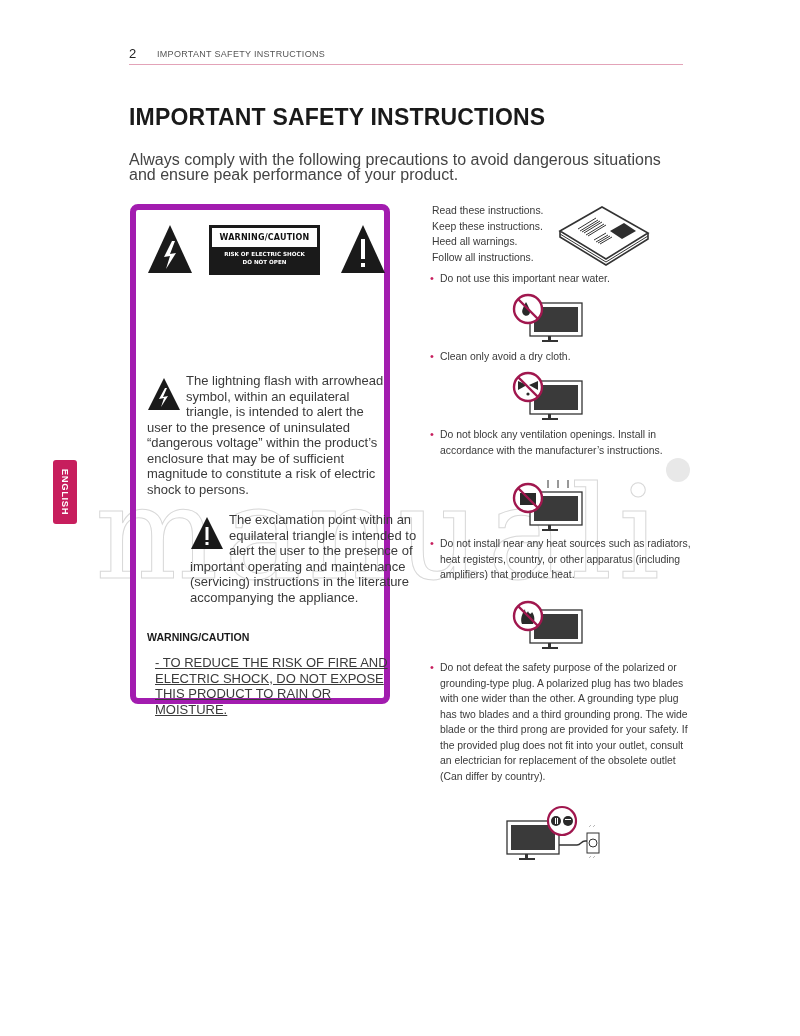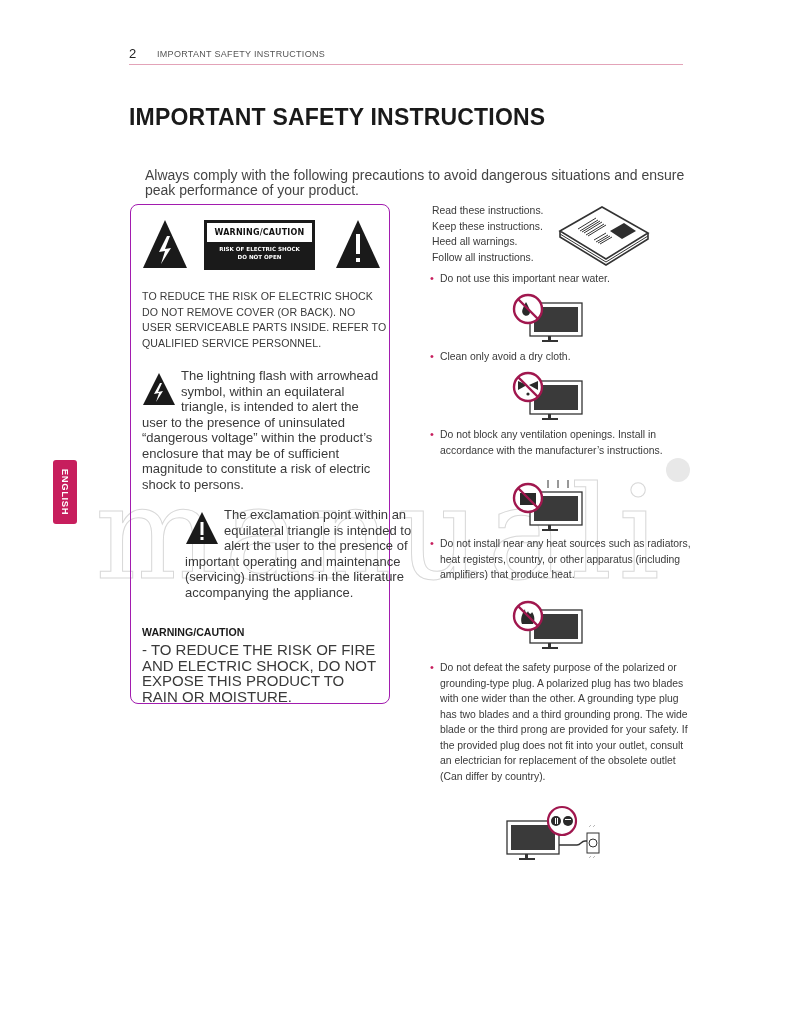--- a/index.html
+++ b/index.html
@@ -4,46 +4,46 @@
 <style>
   html, body { margin: 0; padding: 0; background: #ffffff; }
   body {
     width: 800px; height: 1036px; position: relative; overflow: hidden;
     font-family: "Liberation Sans", "DejaVu Sans", sans-serif; color: #3a3a3a;
   }
   .page-header { position: absolute; left: 129px; top: 46px; width: 554px; height: 18px; border-bottom: 1px solid #e3a3b8; }
   .page-num { position: absolute; left: 0; top: 0; font-size: 13px; color: #222; }
   .running-title { position: absolute; left: 28px; top: 3px; font-size: 9px; letter-spacing: 0.3px; color: #555; }
   .title { position: absolute; left: 129px; top: 104px; margin: 0; font-size: 23px; font-weight: bold; color: #1a1a1a; letter-spacing: 0.2px; }
-  .intro { position: absolute; left: 129px; top: 152px; width: 560px; font-size: 14px; line-height: 15px; color: #444; margin: 16px; }
+  .intro { position: absolute; left: 129px; top: 152px; width: 560px; font-size: 16px; line-height: 15px; color: #444; margin: 0; }
 
   .lang-tab { position: absolute; left: 53px; top: 460px; width: 24px; height: 64px; background: #c71e5d; border-radius: 3px; }
   .lang-tab span { position: absolute; left: 50%; top: 50%; transform: translate(-50%, -50%) rotate(90deg); color: #fff; font-size: 9.5px; font-weight: bold; letter-spacing: 0.6px; white-space: nowrap; }
 
   .watermark { position: absolute; left: 95px; top: 468px; font-family: "DejaVu Serif", serif; font-size: 130px; line-height: 1; color: transparent; -webkit-text-stroke: 1px #d8d8d8; letter-spacing: 6px; pointer-events: none; z-index: 0; }
   .watermark-dot { position: absolute; left: 666px; top: 458px; width: 24px; height: 24px; border-radius: 50%; background: #e8e8e8; }
 
-  .warn-box { position: absolute; left: 130px; top: 204px; width: 260px; height: 500px; border: 1px solid #a21caf; border-radius: 8px; box-sizing: border-box; z-index: 1; }
+  .warn-box { position: absolute; left: 130px; top: 204px; width: 260px; height: 500px; border: 6px solid #a21caf; border-radius: 8px; box-sizing: border-box; z-index: 1; }
   .warn-icons { position: absolute; left: 11px; top: 11px; width: 238px; height: 58px; }
   .tri { position: absolute; top: 2px; }
   .tri-left { left: 0; }
   .tri-right { left: 193px; }
   .label-box { position: absolute; left: 62px; top: 4px; width: 111px; height: 50px; background: #1a1a1a; }
   .label-top { position: absolute; left: 3px; top: 3px; right: 3px; height: 19px; background: #fff; color: #111; font-family: "DejaVu Sans", sans-serif; font-size: 8px; font-weight: bold; text-align: center; line-height: 19px; letter-spacing: 0.2px; }
   .label-sub { position: absolute; left: 0; right: 0; top: 25px; color: #fff; font-family: "DejaVu Sans", sans-serif; font-size: 5.6px; font-weight: bold; text-align: center; line-height: 8px; }
 
   .shock-text { position: absolute; left: 11px; top: 84px; width: 245px; font-size: 10.6px; line-height: 15.5px; color: #3a3a3a; margin: 0; letter-spacing: 0.1px; }
 
   .para { position: absolute; left: 11px; width: 243px; font-size: 13px; line-height: 15.5px; color: #3a3a3a; margin: 0; }
   .para .float-icon { float: left; width: 34px; height: 34px; margin: 4px 5px 0 0; }
   .para-lightning { top: 163px; }
   .para-exclaim { top: 302px; margin-left: 43px; }
 
   .caution-heading { position: absolute; left: 11px; top: 421px; font-size: 10.6px; font-weight: bold; color: #1a1a1a; margin: 0; }
-  .caution-text { position: absolute; left: 11px; top: 437px; width: 240px; font-size: 15px; line-height: 15.5px; color: #3a3a3a; margin: 0; }
+  .caution-text { position: absolute; left: 11px; top: 437px; width: 240px; font-size: 13px; line-height: 15.5px; color: #3a3a3a; margin: 8px; text-decoration: underline; }
 
   .rules { position: absolute; left: 432px; top: 203px; font-size: 10.4px; line-height: 15.5px; color: #3a3a3a; z-index: 1; }
   .rules div { }
   .manual-icon { position: absolute; left: 556px; top: 205px; z-index: 1; }
 
   .bullet { position: absolute; left: 430px; width: 262px; font-size: 10.4px; line-height: 15.5px; color: #3a3a3a; z-index: 1; }
   .bullet .dot { position: absolute; left: 0; top: 0; color: #c71e5d; font-size: 11px; }
   .bullet .txt { display: block; padding-left: 10px; }
 
   .tv-icon { position: absolute; z-index: 1; }
@@ -79,21 +79,20 @@
         <div>DO NOT OPEN</div>
       </div>
     </div>
     <svg class="tri tri-right" width="46" height="52" viewBox="0 0 46 52">
       <polygon points="23,2 45,50 1,50" fill="#1a1a1a"></polygon>
       <rect x="21" y="16" width="4" height="20" fill="#fff"></rect>
       <rect x="21" y="40" width="4" height="4" fill="#fff"></rect>
     </svg>
   </div>
 
-  <p class="shock-text">TO REDUCE THE RISK OF ELECTRIC SHOCK DO NOT REMOVE COVER (OR BACK). NO USER SERVICEABLE PARTS INSIDE. REFER TO QUALIFIED SERVICE PERSONNEL.</p>
 
   <div class="para para-lightning">
     <svg class="float-icon" viewBox="0 0 34 34">
       <polygon points="17,1 33,33 1,33" fill="#1a1a1a"></polygon>
       <polygon points="18,11 12,22 17,21 14,30 21,19 16,20 20,11" fill="#fff"></polygon>
     </svg>
     <span>The lightning flash with arrowhead symbol, within an equilateral triangle, is intended to alert the user to the presence of uninsulated “dangerous voltage” within the product’s enclosure that may be of sufficient magnitude to constitute a risk of electric shock to persons.</span>
   </div>
 
   <div class="para para-exclaim">

